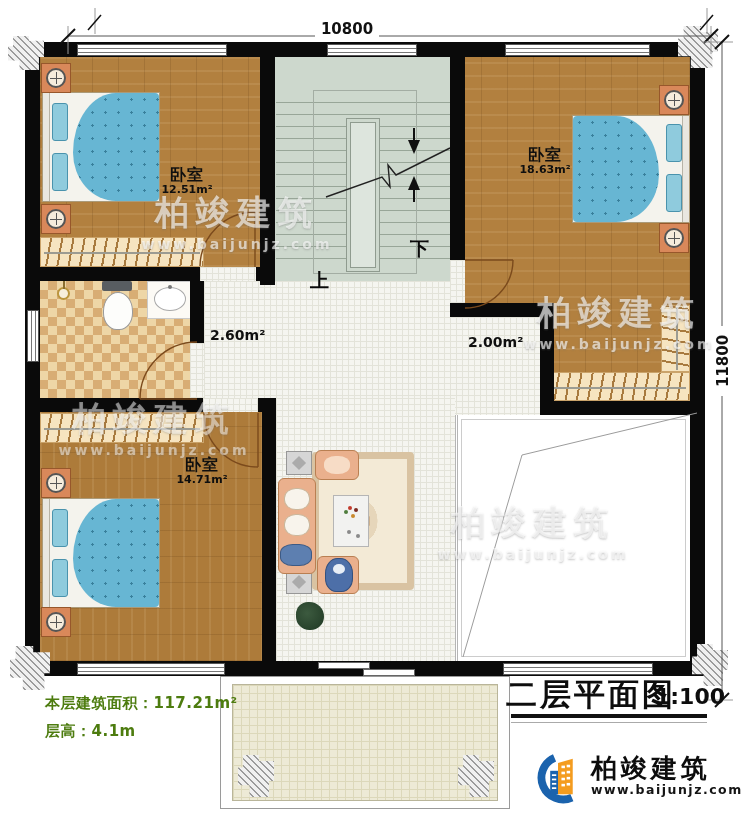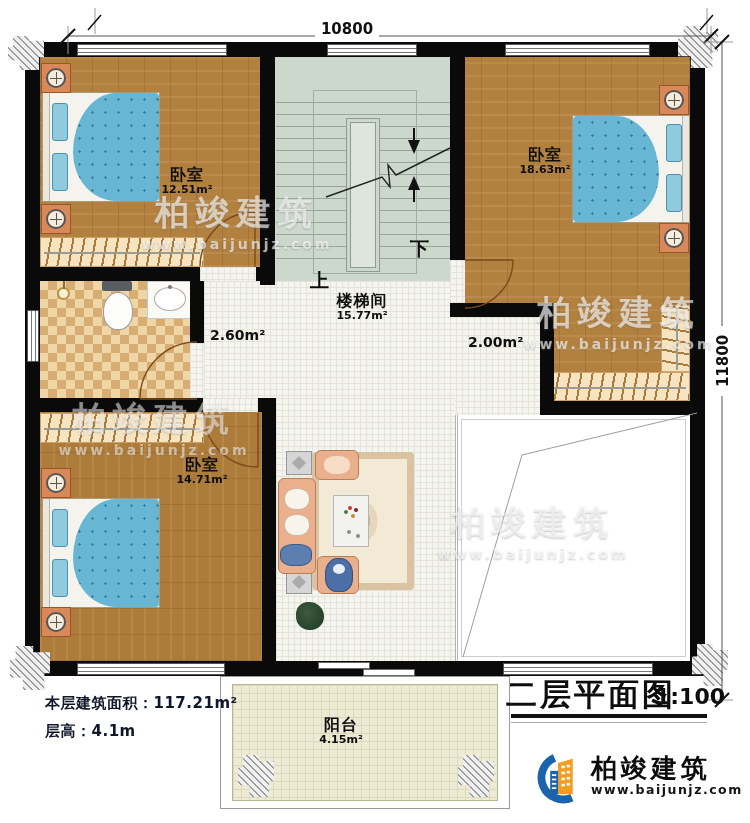--- a/index.html
+++ b/index.html
@@ -178,21 +178,21 @@
   .updown{font-size:19px;font-weight:bold;color:#0a0a0a;}
   .l-up{left:310px;top:268px;}
   .l-down{left:410px;top:236px;}
 
   
   .dimlab{font-size:15px;font-weight:bold;color:#111;background:#fff;padding:0 3px;text-align:center;}
   .d-top{left:315px;top:20px;width:64px;}
   .d-right{left:688px;top:352px;width:70px;transform:rotate(-90deg);}
 
   
-  .note{left:45px;font-size:15px;font-weight:600;color:#0f172a;letter-spacing:.5px;}
+  .note{left:45px;font-size:15px;font-weight:600;color:#4d7c0f;letter-spacing:.5px;}
   .note1{top:694px;}.note2{top:722px;}
   .title-cn{left:506px;top:674px;font-size:31px;font-weight:800;letter-spacing:3px;color:#0d0d0d;}
   .title-scale{left:655px;top:684px;font-size:22px;font-weight:600;color:#0d0d0d;}
   .tl-u1{left:511px;top:714px;width:196px;height:4px;background:#111;}
   .tl-u2{left:511px;top:722px;width:196px;height:1px;background:#aaa;}
   .logo{left:532px;top:747px;display:flex;align-items:center;gap:7px;}
   .logo-name{font-size:26px;font-weight:900;letter-spacing:4px;color:#0c0c0c;line-height:1.05;}
   .logo-url{font-size:12.5px;font-weight:800;letter-spacing:1.5px;color:#141414;}
 
   
@@ -350,31 +350,23 @@
   </svg>
 
   <div class="abs rlabel l-tl">
     <div class="nm">卧室</div>
     <div class="ar">12.51m²</div>
   </div>
   <div class="abs rlabel l-tr">
     <div class="nm">卧室</div>
     <div class="ar">18.63m²</div>
   </div>
-  <div class="abs rlabel l-stair">
-    <div class="nm">楼梯间</div>
-    <div class="ar">15.77m²</div>
-  </div>
   <div class="abs rlabel l-bl">
     <div class="nm">卧室</div>
     <div class="ar">14.71m²</div>
-  </div>
-  <div class="abs rlabel l-balcony">
-    <div class="nm">阳台</div>
-    <div class="ar">4.15m²</div>
   </div>
   <div class="abs halllab l-halll">2.60m²</div>
   <div class="abs halllab l-hallr">2.00m²</div>
   <div class="abs updown l-up">上</div>
   <div class="abs updown l-down">下</div>
 
   <div class="abs dimlab d-top">10800</div>
   <div class="abs dimlab d-right">11800</div>
 
   <div class="abs wm wm1">

